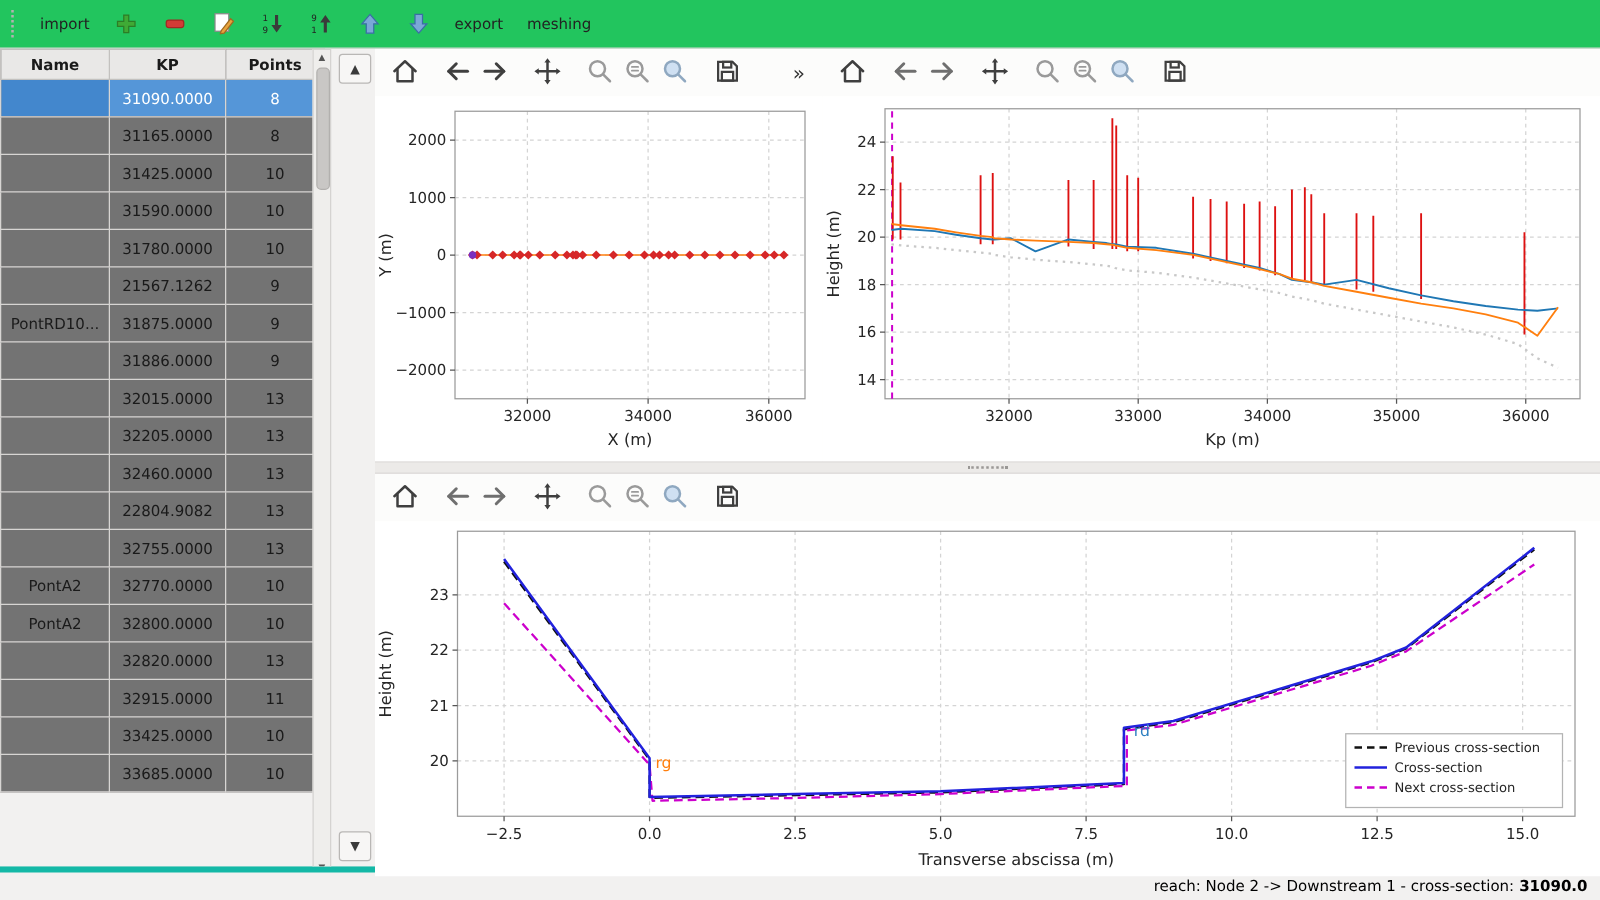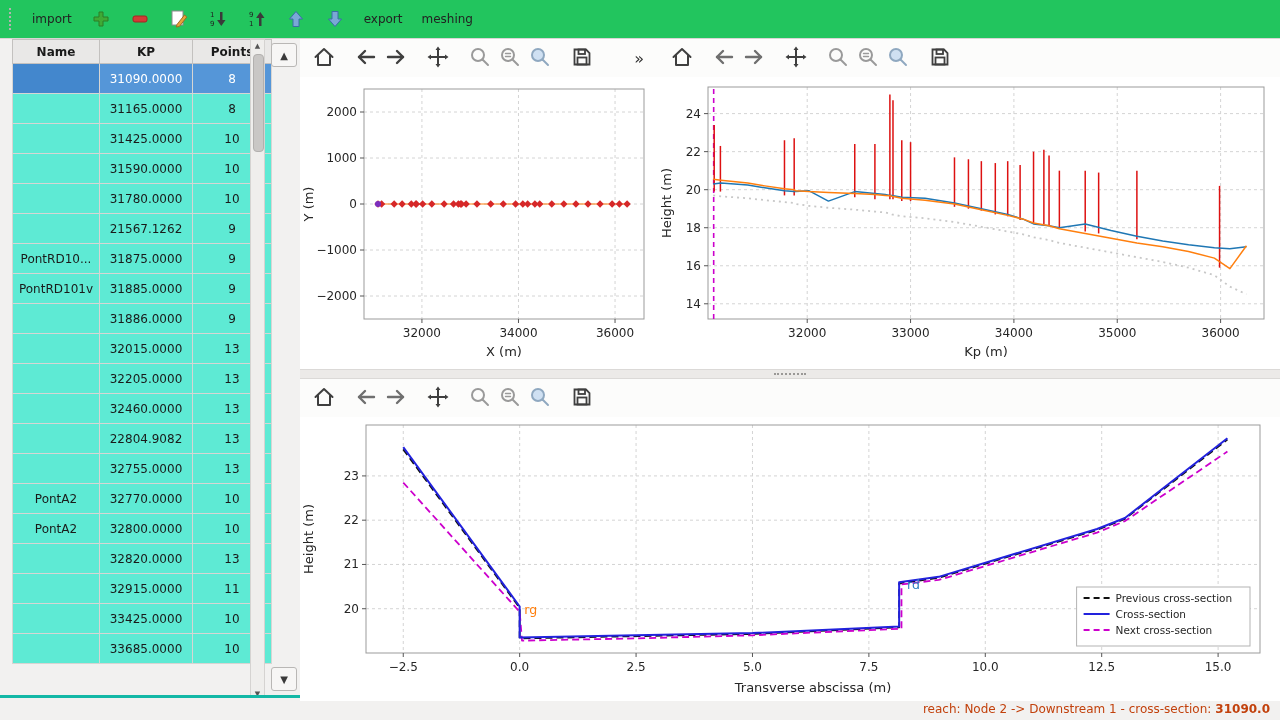--- a/index.html
+++ b/index.html
@@ -6,21 +6,21 @@
   body{width:1280px;height:720px;overflow:hidden;font-family:"DejaVu Sans","Liberation Sans",sans-serif;font-size:12px;color:#1a1a1a;background:#f2f1f0}
   .app{width:1280px;height:720px;display:flex;flex-direction:column}
   
   .toolbar-top{flex:0 0 38px;display:flex;align-items:center;padding:0 4px;gap:1px;background:#22c55e;border-bottom:1px solid #d8d6d4}
   .tb-handle{width:6px;height:22px;margin:0 5px;border-left:2px dotted #b4b2b0}
   .tb-btn{display:flex;align-items:center;gap:5px;height:28px;padding:0 8px;border:1px solid transparent;border-radius:3px;color:#222;white-space:nowrap;cursor:default}
   .tb-btn svg{display:block}
   
   .main{flex:1;display:flex;min-height:0}
   .left-panel{flex:0 0 300px;position:relative;background:#f2f1f0;overflow:hidden}
-  table.data-table{position:absolute;left:12px;top:0;width:250px;border-collapse:collapse;background:#5eead4;table-layout:fixed}
+  table.data-table{position:absolute;left:0;top:0;width:250px;border-collapse:collapse;background:#737373;table-layout:fixed}
   .data-table th{height:21px;background:#e9e8e7;border:1px solid #c3c1bf;font-weight:bold;font-size:12px;text-align:center}
   .data-table td{height:29px;border:1px solid #d7d5d3;text-align:center;font-size:12px;overflow:hidden;white-space:nowrap;text-overflow:ellipsis;padding:0 3px}
   .data-table tr.selected td{background:#5596d8;color:#fff}
   .data-table tr.selected td:first-child{background:#4387cd}
   .col-name{width:84px}.col-kp{width:90px}.col-points{width:76px}
   .vscroll{position:absolute;left:250px;top:0;width:13px;height:660px;background:#efeeec;border:1px solid #d5d3d1;display:flex;flex-direction:column;align-items:center}
   .vscroll .arr{width:11px;height:12px;font-size:7px;line-height:12px;text-align:center;color:#555}
   .vscroll .track{flex:1;width:11px;position:relative}
   .vscroll .thumb{position:absolute;top:2px;left:1px;width:9px;height:96px;background:#c9c7c5;border:1px solid #b2b0ae;border-radius:4px}
   .side-btn{position:absolute;right:3px;width:24px;height:22px;background:#f7f6f5;border:1px solid #b9b7b5;border-radius:3px;display:flex;align-items:center;justify-content:center;font-size:10px;color:#3a3a3a}
@@ -35,21 +35,21 @@
   .mpl-btn{width:28px;height:28px;display:flex;align-items:center;justify-content:center;border-radius:3px}
   .mpl-gap{width:10px}
   .mpl-overflow{font-size:16px;color:#333;padding:0 4px}
   .mpl-overflow.push{margin-left:auto}
   .figure{flex:1;position:relative;background:#fff}
   .figure svg{display:block}
   .splitter{flex:0 0 8px;background:#eceae8;border-top:1px solid #dbd9d7;border-bottom:1px solid #dbd9d7;display:flex;align-items:center;justify-content:center}
   .splitter .dots{width:32px;height:0;border-top:2px dotted #9a9896}
   .bottom-panel{flex:1;display:flex;flex-direction:column;min-height:0}
   
-  .status-bar{flex:0 0 22px;background:#f2f1f0;border-top:3px solid #14b8a6;display:flex;align-items:center;justify-content:flex-end;padding:0 10px;font-size:12px;color:#c2410c}
+  .status-bar{flex:0 0 22px;background:#f2f1f0;border-top:5px solid #14b8a6;display:flex;align-items:center;justify-content:flex-end;padding:0 10px;font-size:12px;color:#000000}
   .status-bar b{margin-left:4px}
   svg text{user-select:none}
 </style>
 </head>
 <body>
 
 <div class="app">
 
   <div class="toolbar-top">
     <div class="tb-handle"></div>
@@ -156,25 +156,20 @@
               <td>10</td>
             </tr>
             <tr>
               <td></td>
               <td>21567.1262</td>
               <td>9</td>
             </tr>
             <tr>
               <td>PontRD10...</td>
               <td>31875.0000</td>
-              <td>9</td>
-            </tr>
-            <tr>
-              <td>PontRD101v</td>
-              <td>31885.0000</td>
               <td>9</td>
             </tr>
             <tr>
               <td></td>
               <td>31886.0000</td>
               <td>9</td>
             </tr>
             <tr>
               <td></td>
               <td>32015.0000</td>

